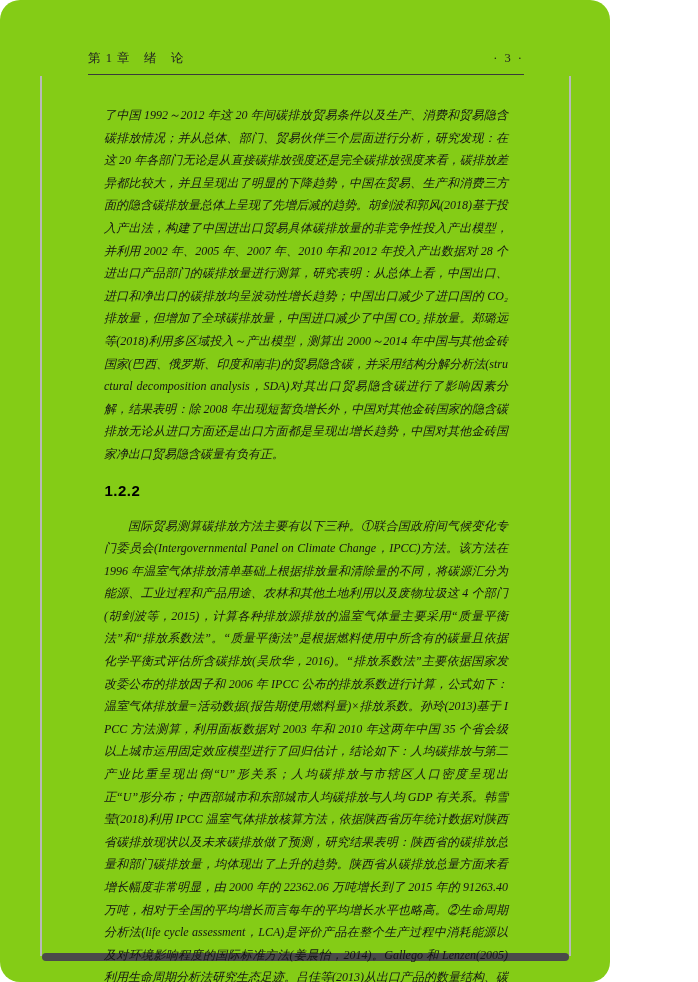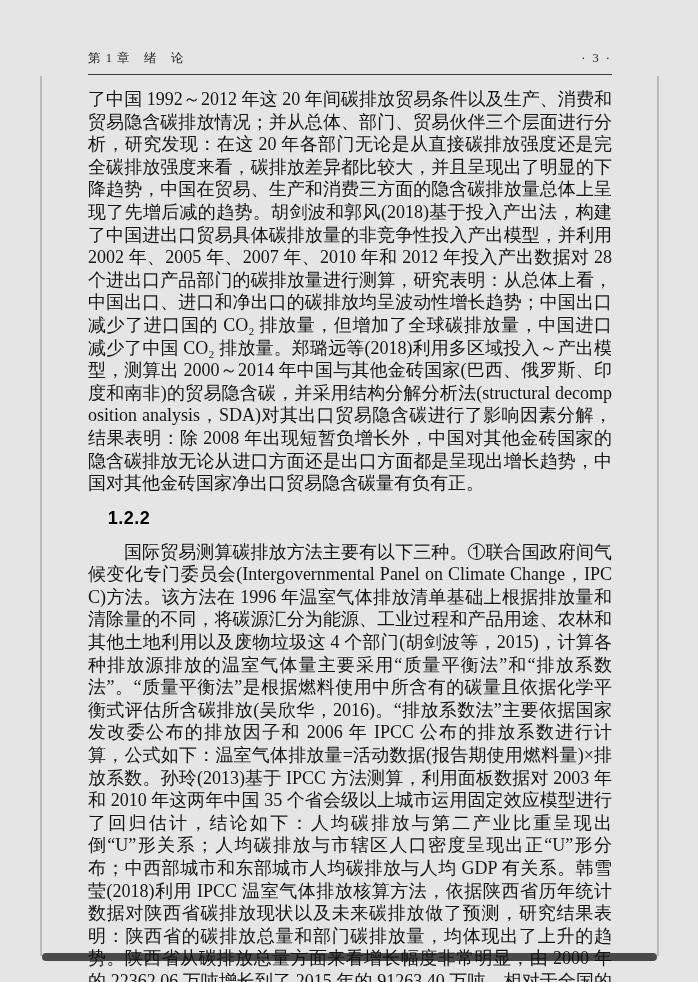--- a/index.html
+++ b/index.html
@@ -2,26 +2,27 @@
 <html><head>
 <meta charset="utf-8">
 <style>
   html, body {
     margin: 0;
     padding: 0;
     background: #ffffff;
   }
   .page {
     position: relative;
-    width: 698px;
+    width: 610px;
     height: 982px;
-    background: #e5e5e5;
+    background: #84cc16;
     overflow: hidden;
     font-family: "Liberation Serif", "DejaVu Serif", serif;
     color: #1a1a1a;
+    border-radius: 20px;
   }
   
   .edge-line {
     position: absolute;
     top: 76px;
     bottom: 26px;
     width: 2px;
     background: #b9b9b9;
   }
   .edge-line.left { left: 40px; }
@@ -54,34 +55,35 @@
     letter-spacing: 2px;
   }
   
   .content {
     position: absolute;
     left: 88px;
     right: 86px;
     top: 88px;
   }
   .para {
-    margin: 0;
-    font-size: 18px;
+    margin: 16px;
+    font-size: 12px;
     line-height: 22.6px;
     text-align: justify;
     word-break: break-all;
     color: #141414;
+    font-style: italic;
   }
   .para.indent { text-indent: 2em; }
   .section-heading {
     margin: 13px 0 12px 0;
     padding-left: 1.1em;
     font-family: "Liberation Sans", "DejaVu Sans", sans-serif;
     font-weight: bold;
-    font-size: 18px;
+    font-size: 15px;
     color: #000;
     display: flex;
     align-items: baseline;
     text-align: right;
   }
   .section-heading .num { letter-spacing: 0.5px; }
   .section-heading .title { margin-left: 1.6em; letter-spacing: 0.5px; }
 </style>
 </head>
 <body>

